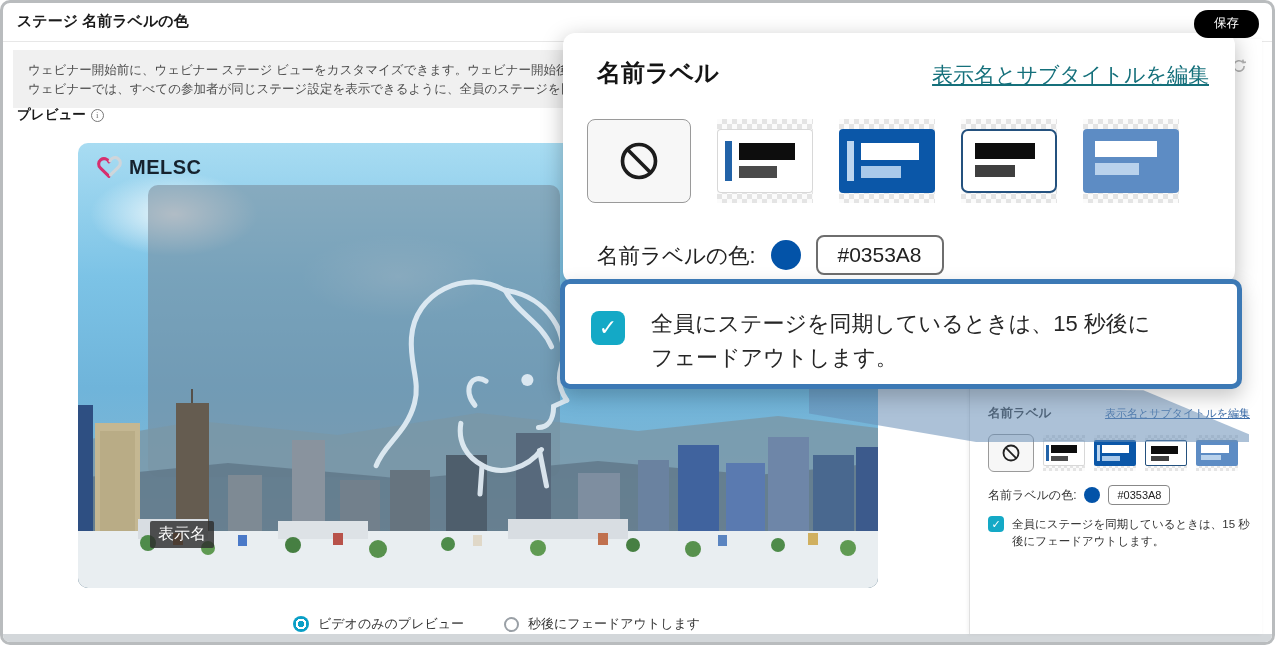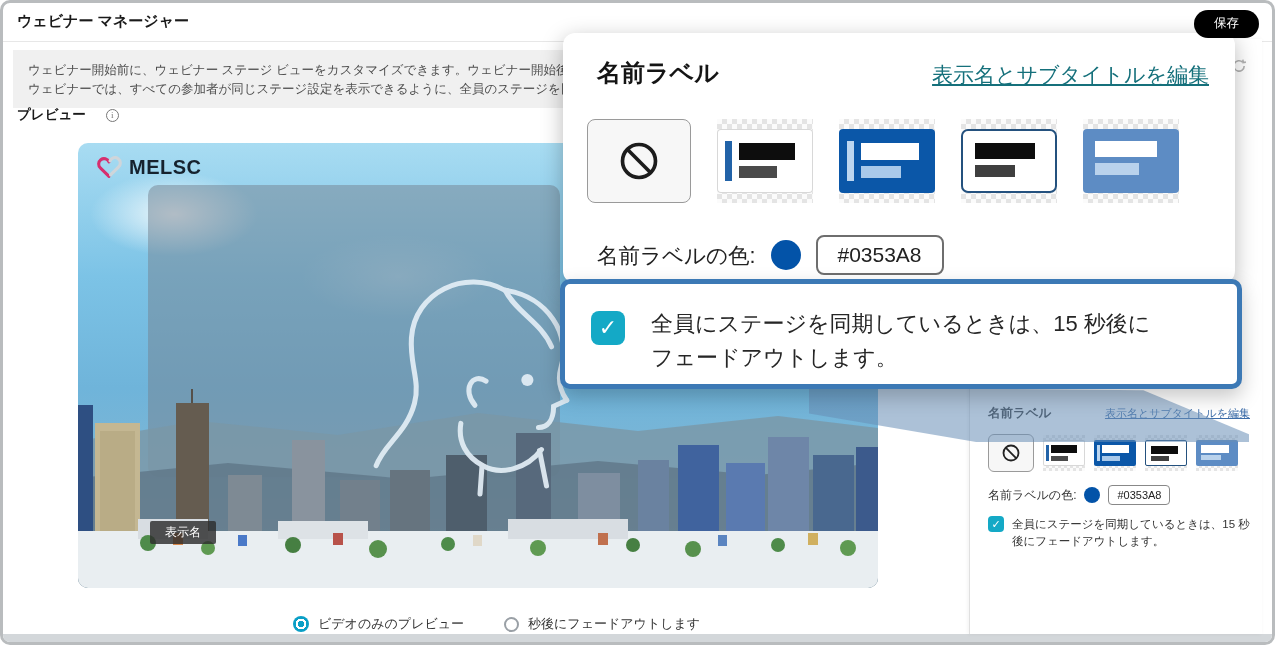--- a/index.html
+++ b/index.html
@@ -20,21 +20,21 @@
     font-family:inherit;
   }
 
   
   .banner {
     position:absolute; left:10px; right:10px; top:47px; height:58px;
     background:#f0f0f0; padding:11px 15px; z-index:1;
   }
   .banner div { font-size:12.5px; color:#4d4d4d; line-height:1.55; white-space:nowrap; overflow:hidden; }
 
-  .preview-label { position:absolute; left:14px; top:103px; font-size:13.5px; font-weight:bold; color:#1a1a1a; z-index:1; display:flex; align-items:center; gap:20px;}
+  .preview-label { position:absolute; left:14px; top:103px; font-size:13.5px; font-weight:bold; color:#1a1a1a; z-index:1; display:flex; align-items:center; gap:5px;}
   .info-icon {
     width:13px; height:13px; border:1px solid #777; border-radius:50%;
     font-size:9px; color:#777; display:inline-flex; align-items:center; justify-content:center;
     font-weight:normal; font-family:"Liberation Serif",serif;
   }
 
   
   .preview {
     position:absolute; left:75px; top:140px; width:800px; height:445px;
     border-radius:10px; overflow:hidden; z-index:2;
@@ -47,21 +47,21 @@
   .logo { position:absolute; left:18px; top:11px; display:flex; align-items:center; gap:6px; }
   .logo-text { font-size:20px; font-weight:800; color:#16222e; letter-spacing:.5px; }
   .video-tile {
     position:absolute; left:70px; top:42px; width:412px; height:292px;
     background:rgba(115,130,143,.5); border-radius:10px;
   }
   .skyline { position:absolute; left:0; bottom:0; width:800px; height:205px; }
   .face-sketch { position:absolute; left:276px; top:104px; width:252px; height:252px; opacity:.92; }
   .name-tag {
     position:absolute; left:72px; top:378px; background:rgba(45,45,45,.82);
-    color:#fff; font-size:12px; padding:3px 15px; border-radius:2px;
+    color:#fff; font-size:16px; padding:3px 8px; border-radius:2px;
   }
 
   
   .radio-row { position:absolute; left:290px; top:601px; display:flex; align-items:center; gap:40px; z-index:2; }
   .radio-item { display:flex; align-items:center; gap:9px; cursor:pointer;margin-top:11px; }
   .radio-dot-on {
     width:16px; height:16px; border-radius:50%;
     background:radial-gradient(circle,#0a9fc6 0 3.5px,#fff 3.5px 5.5px,#0a9fc6 5.5px 8px);
   }
   .radio-dot-off { width:15px; height:15px; border-radius:50%; border:2px solid #9aa0a6; background:#fff; }
@@ -174,21 +174,21 @@
   .sm .f-frame .nbar { left:5px; top:5px; width:27px; height:8px; }
   .sm .f-frame .sbar { left:5px; top:15px; width:18px; height:5px; }
   .sm .f-mblue .nbar { left:5px; top:5px; width:28px; height:8px; }
   .sm .f-mblue .sbar { left:5px; top:15px; width:20px; height:5px; }
 </style>
 </head>
 <body>
 
 <div class="app">
 
-  <div class="page-title">ウェビナー マネージャー</div>
+  <div class="page-title">ステージ 名前ラベルの色</div>
   <div class="header-line"></div>
   <button class="save-btn">保存</button>
 
   <div class="banner">
     <div>ウェビナー開始前に、ウェビナー ステージ ビューをカスタマイズできます。ウェビナー開始後は、[レイア</div>
     <div>ウェビナーでは、すべての参加者が同じステージ設定を表示できるように、全員のステージを同期する必要</div>
   </div>
 
   <div class="preview-label">
     <span>プレビュー</span>

